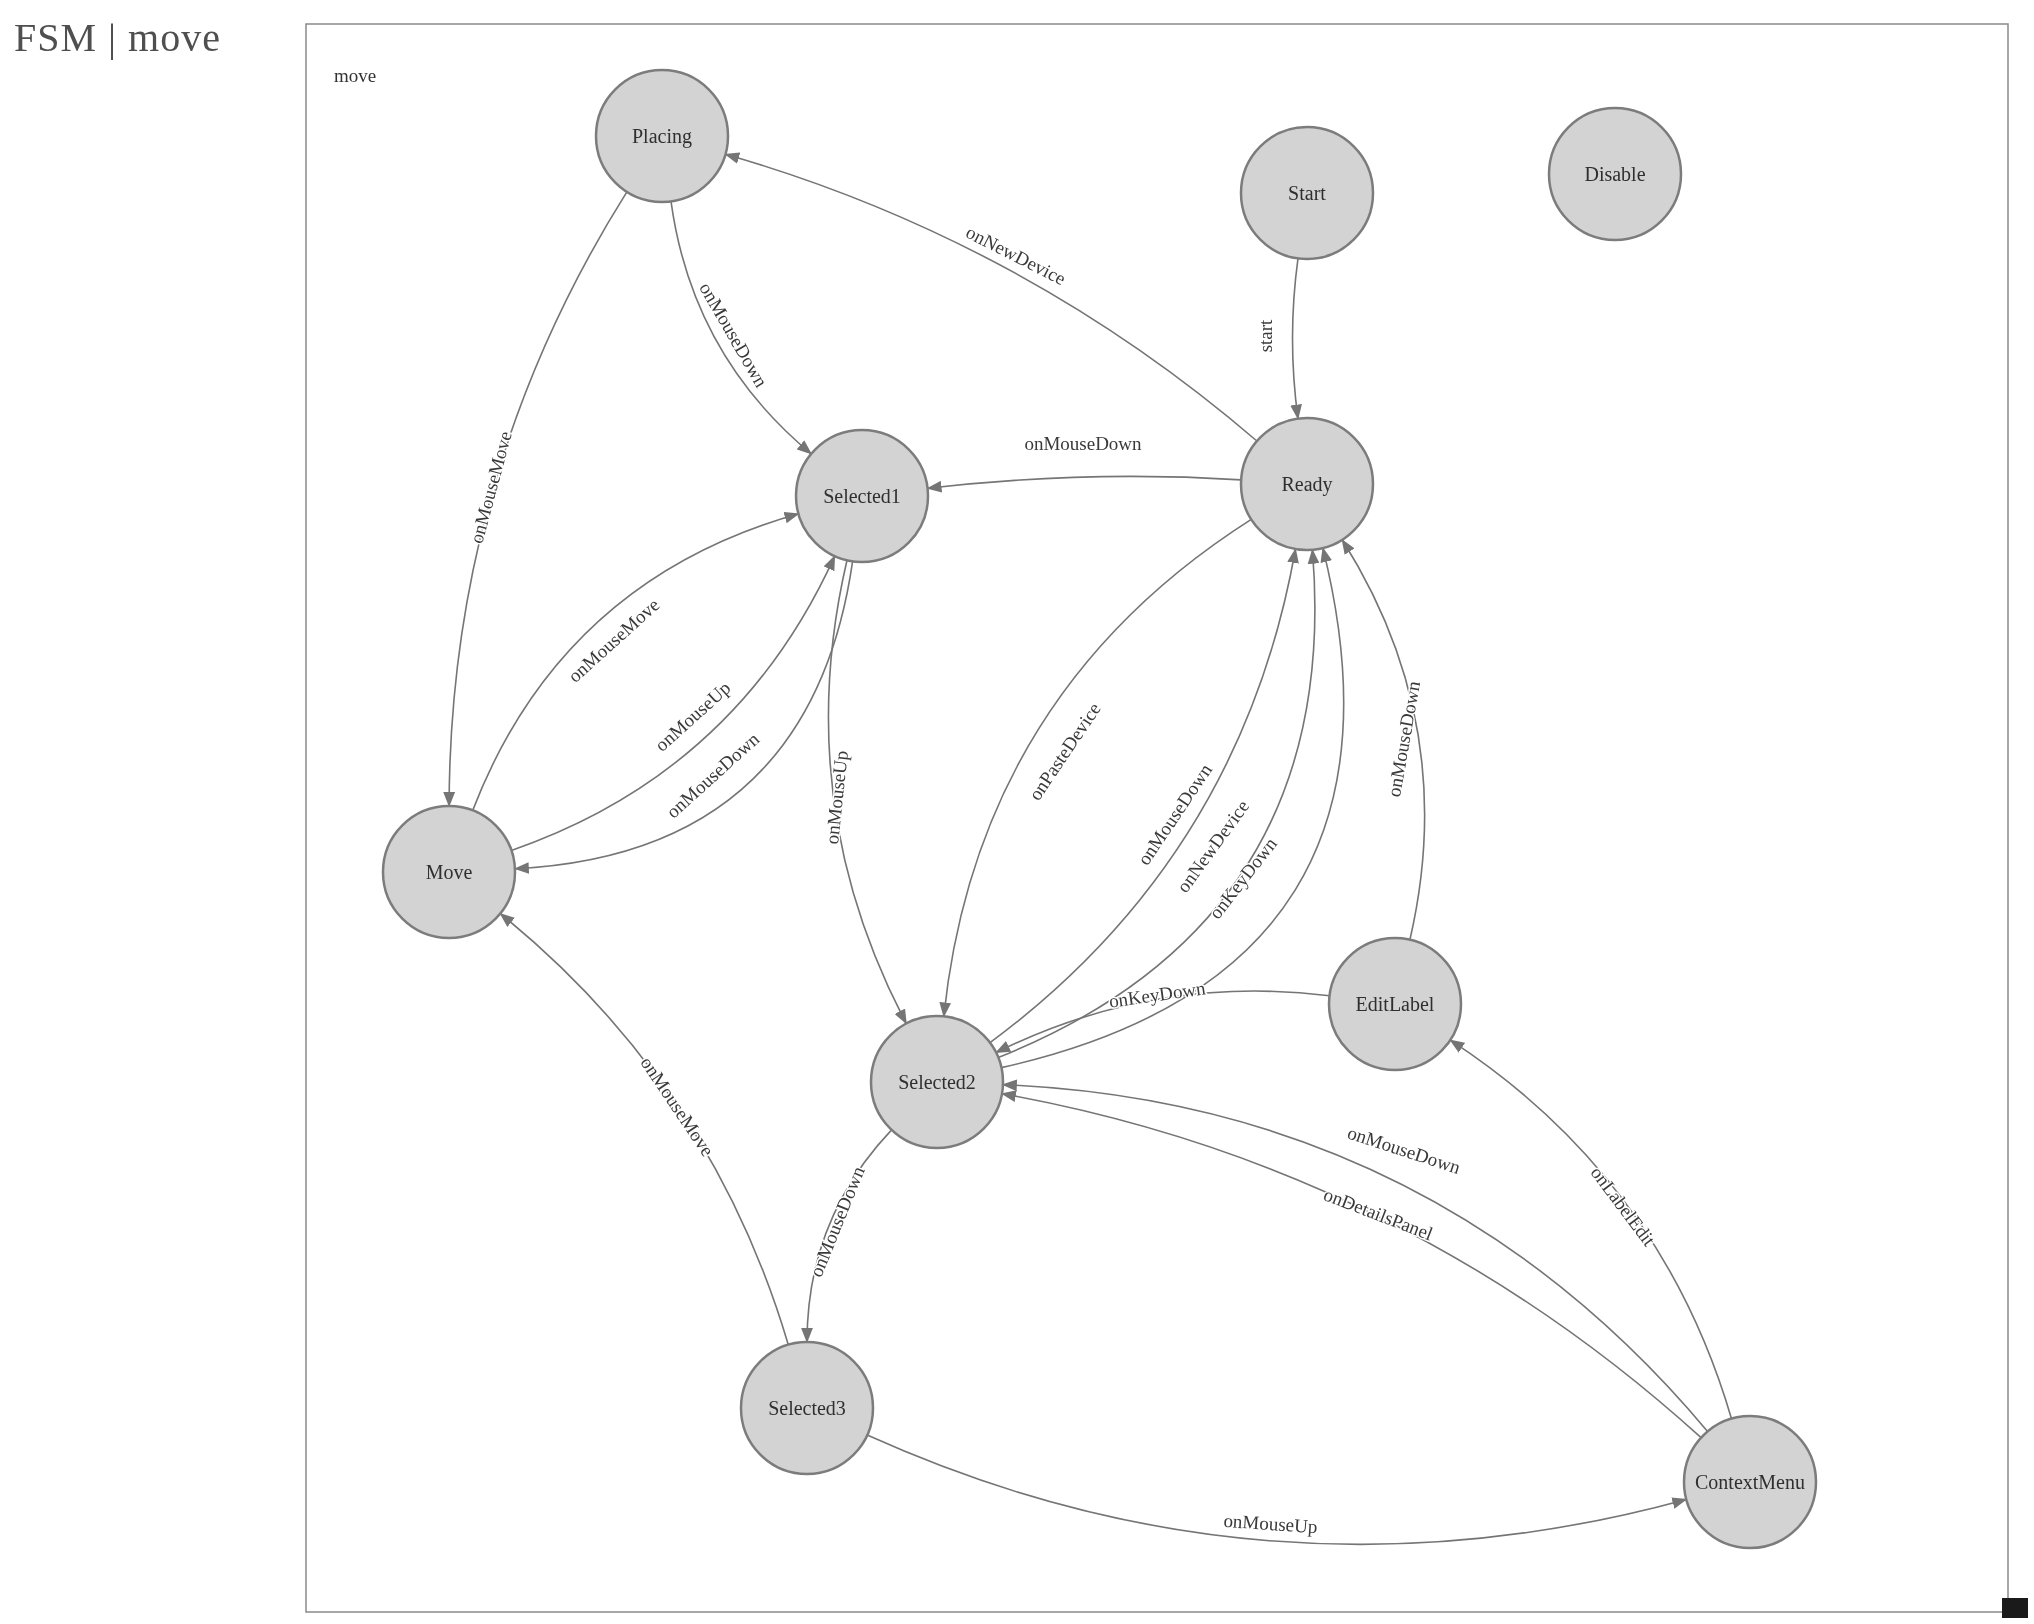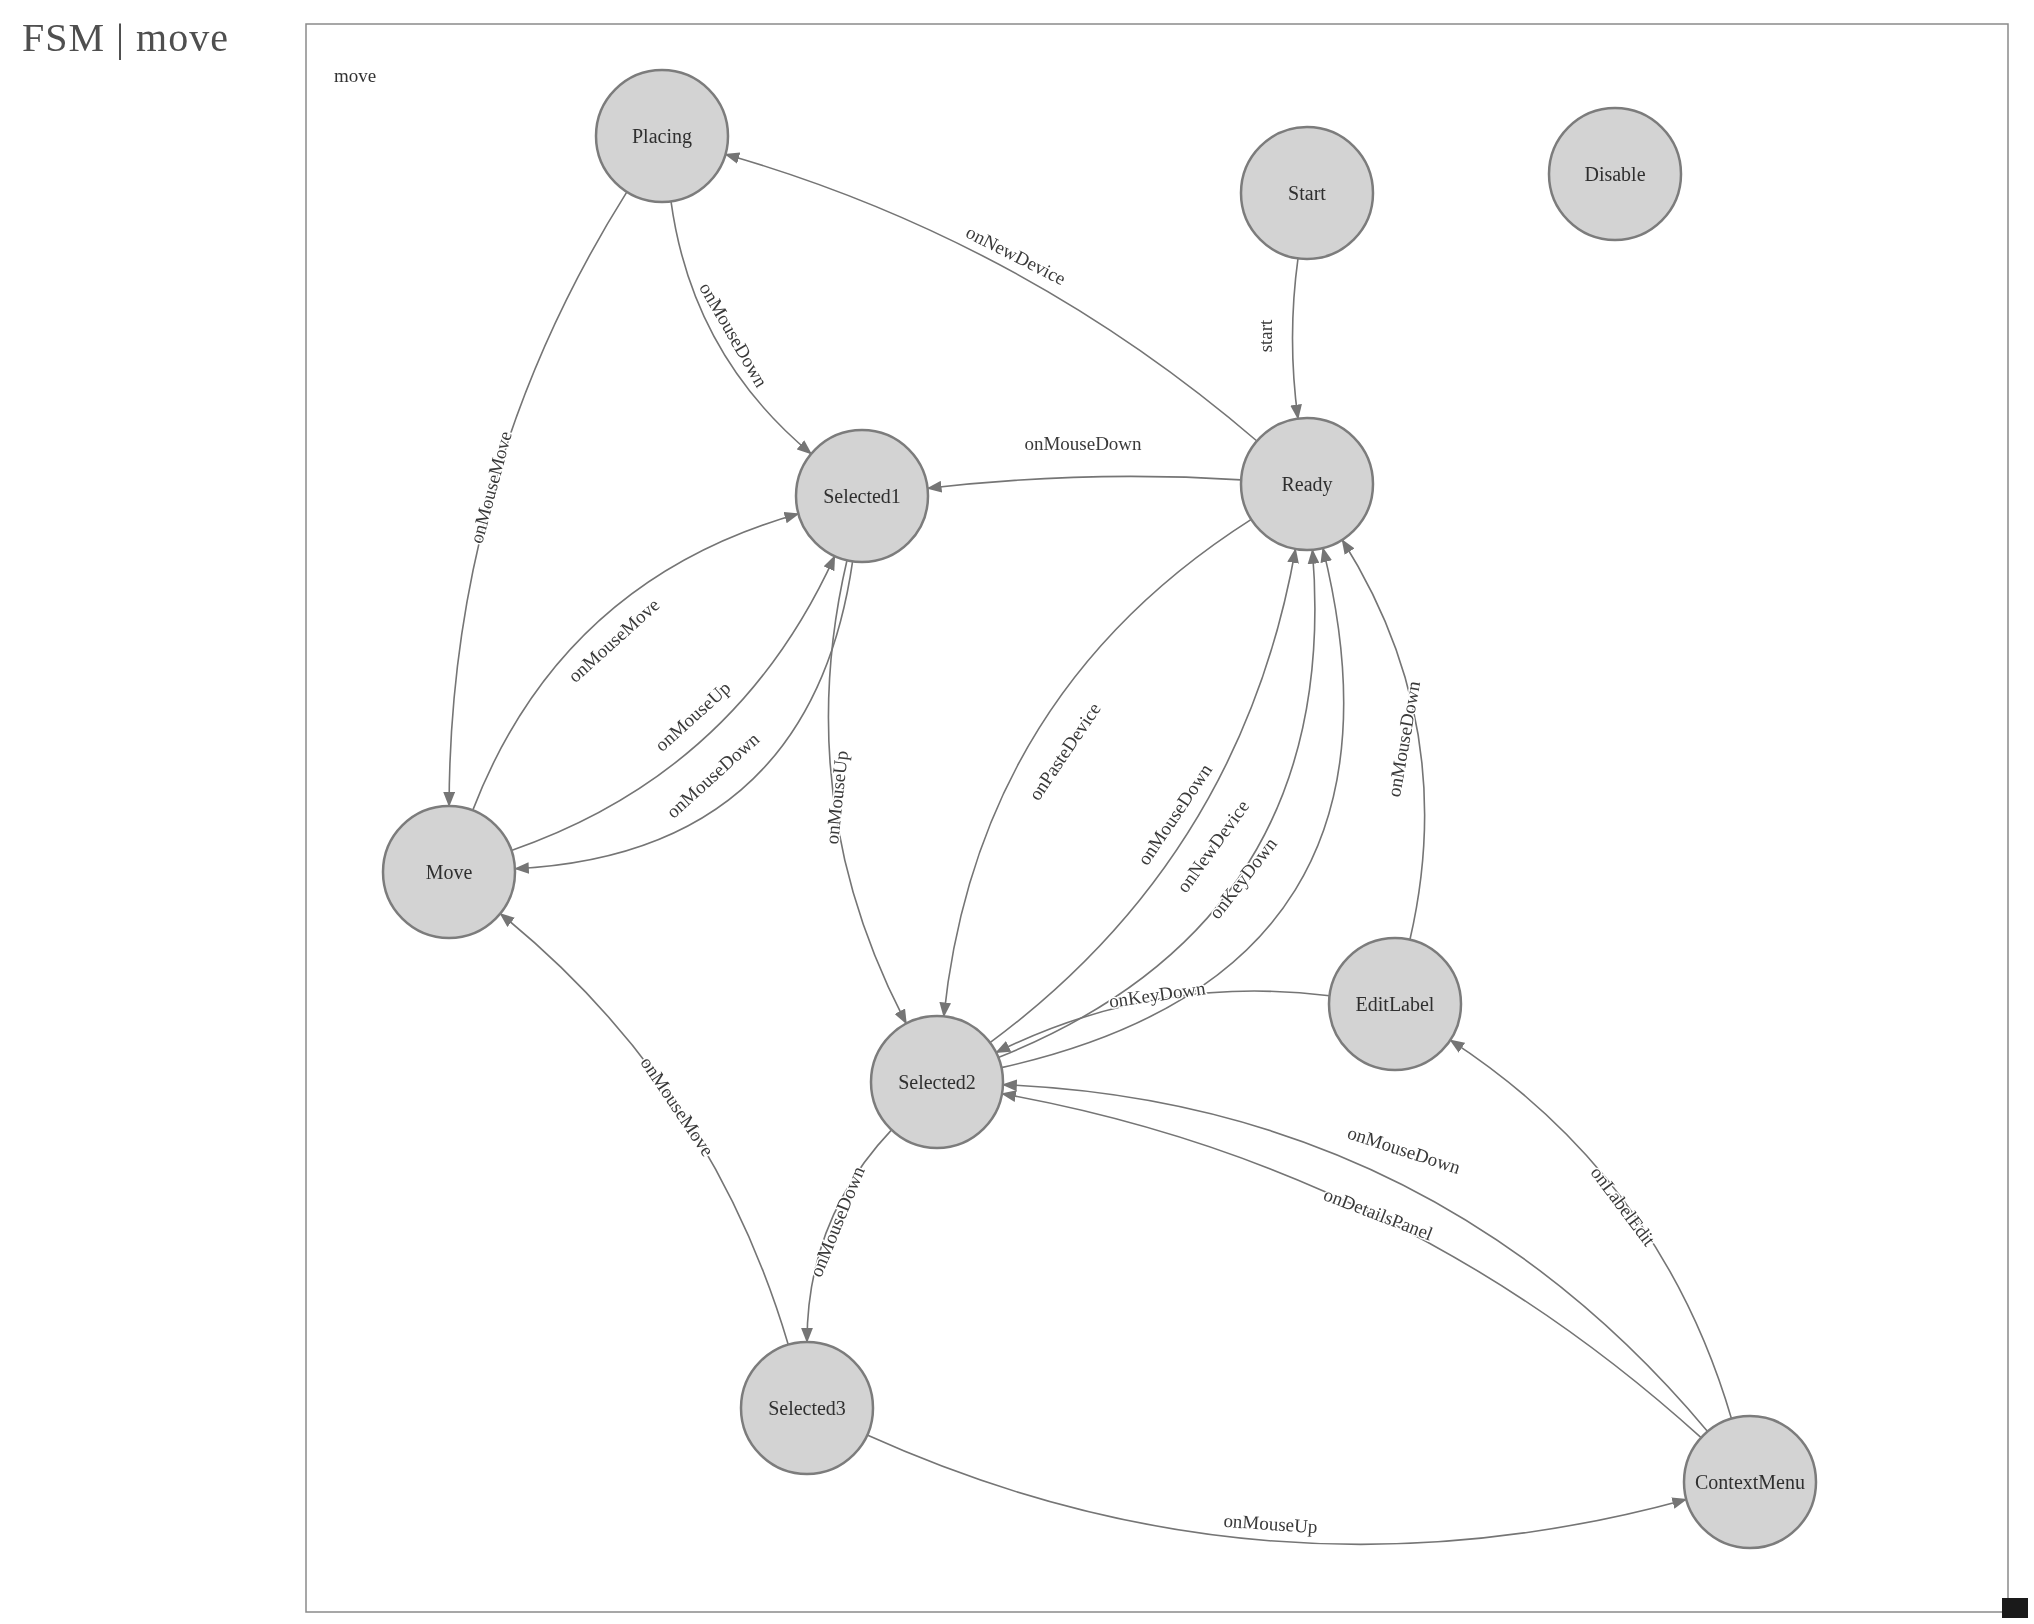--- a/index.html
+++ b/index.html
@@ -7,21 +7,21 @@
     padding: 0;
     background: #ffffff;
     width: 2034px;
     height: 1624px;
     position: relative;
     overflow: hidden;
     font-family: "Liberation Serif", "DejaVu Serif", serif;
   }
   .page-title {
     position: absolute;
-    left: 22px;
+    left: 14px;
     top: 14px;
     font-size: 40px;
     color: #4f4f4f;
     letter-spacing: 1px;
   }
   #fsm-svg {
     position: absolute;
     left: 0;
     top: 0;
   }

